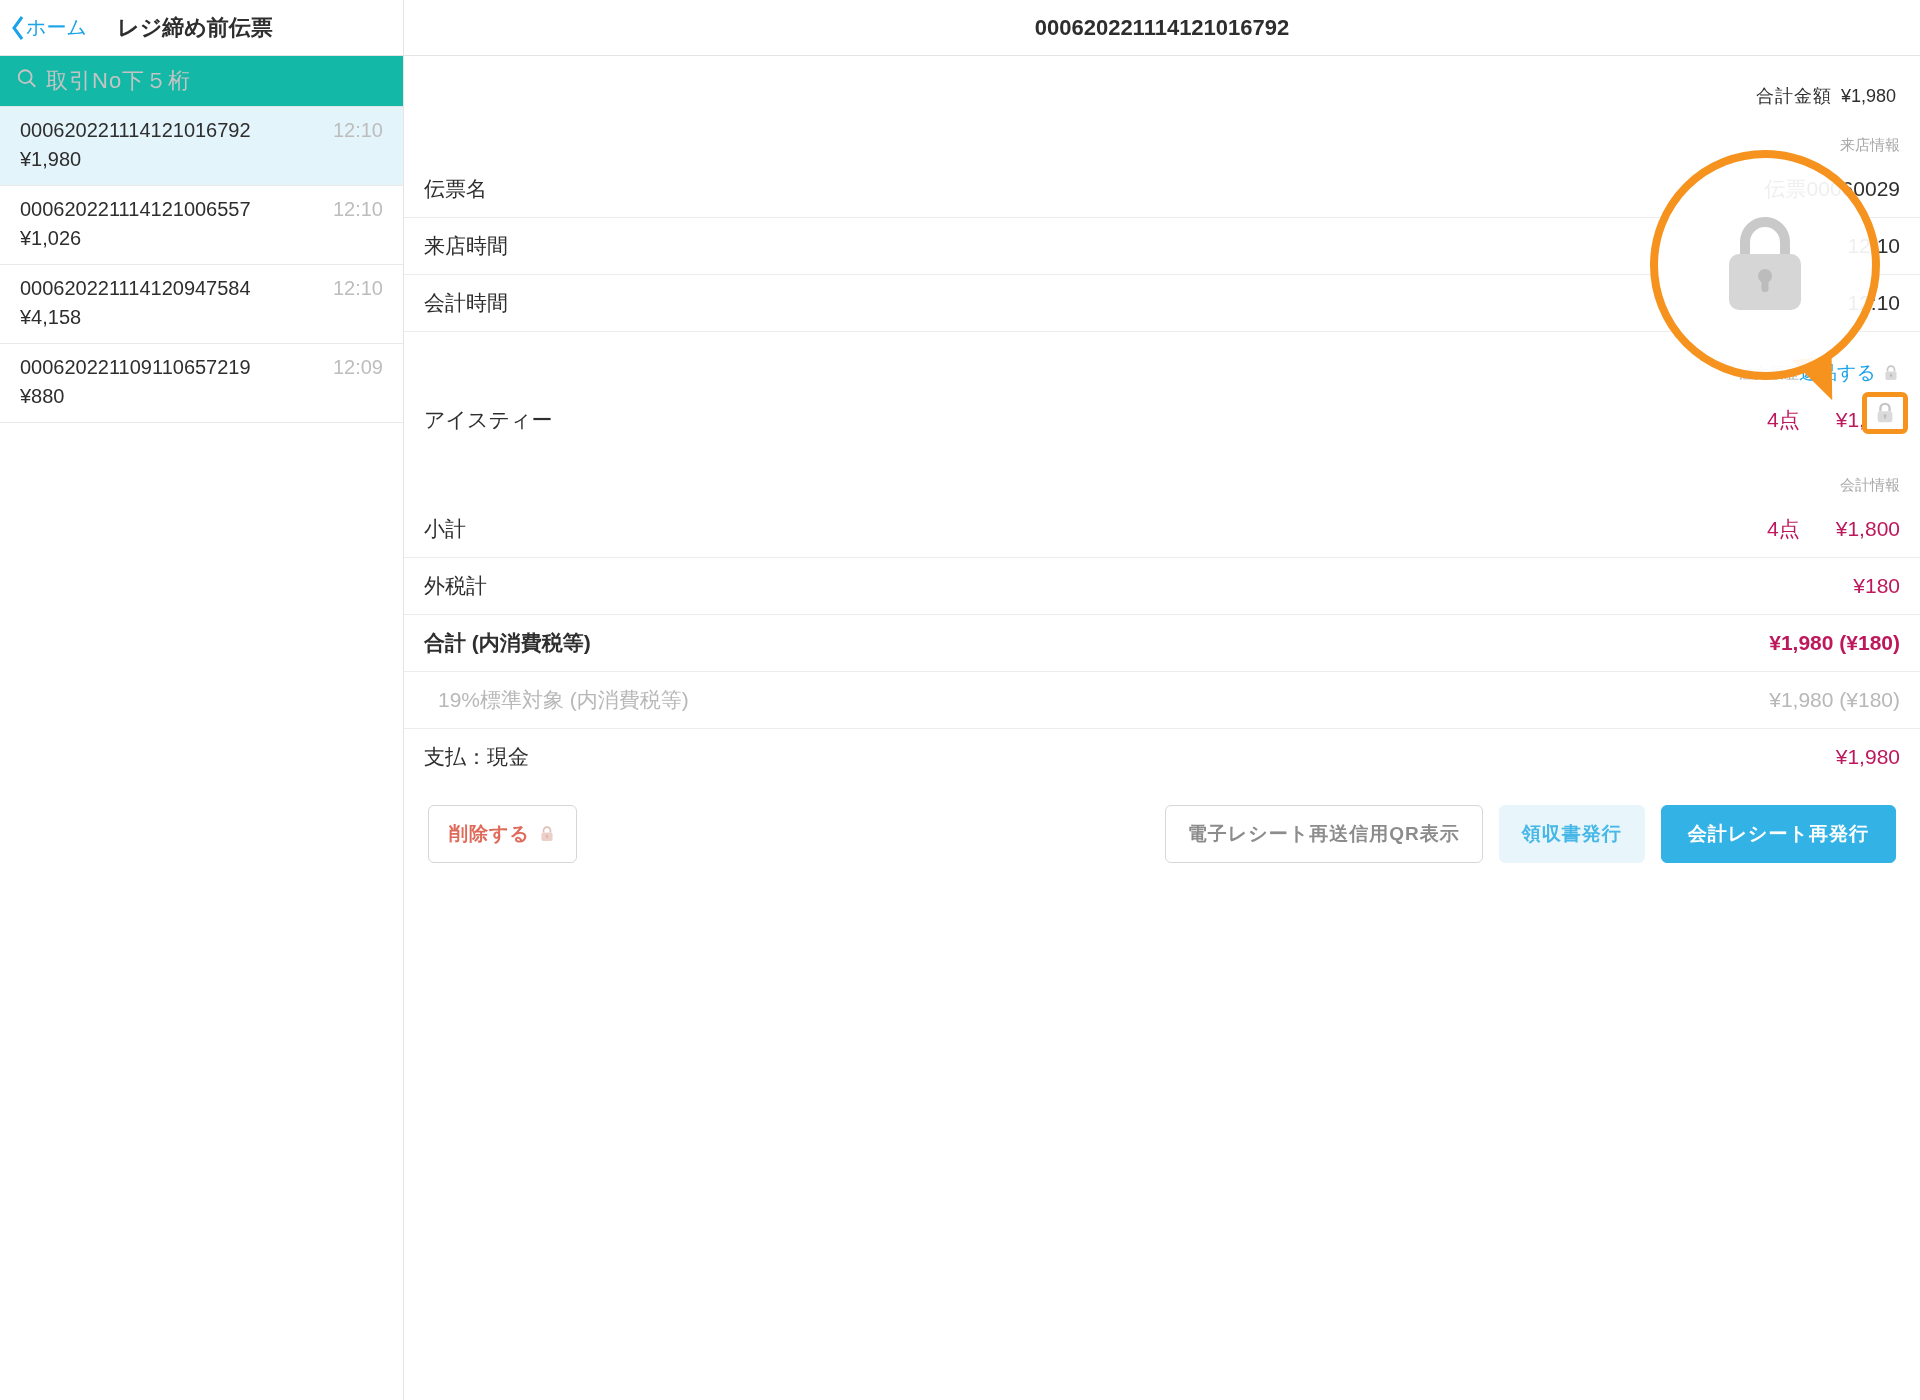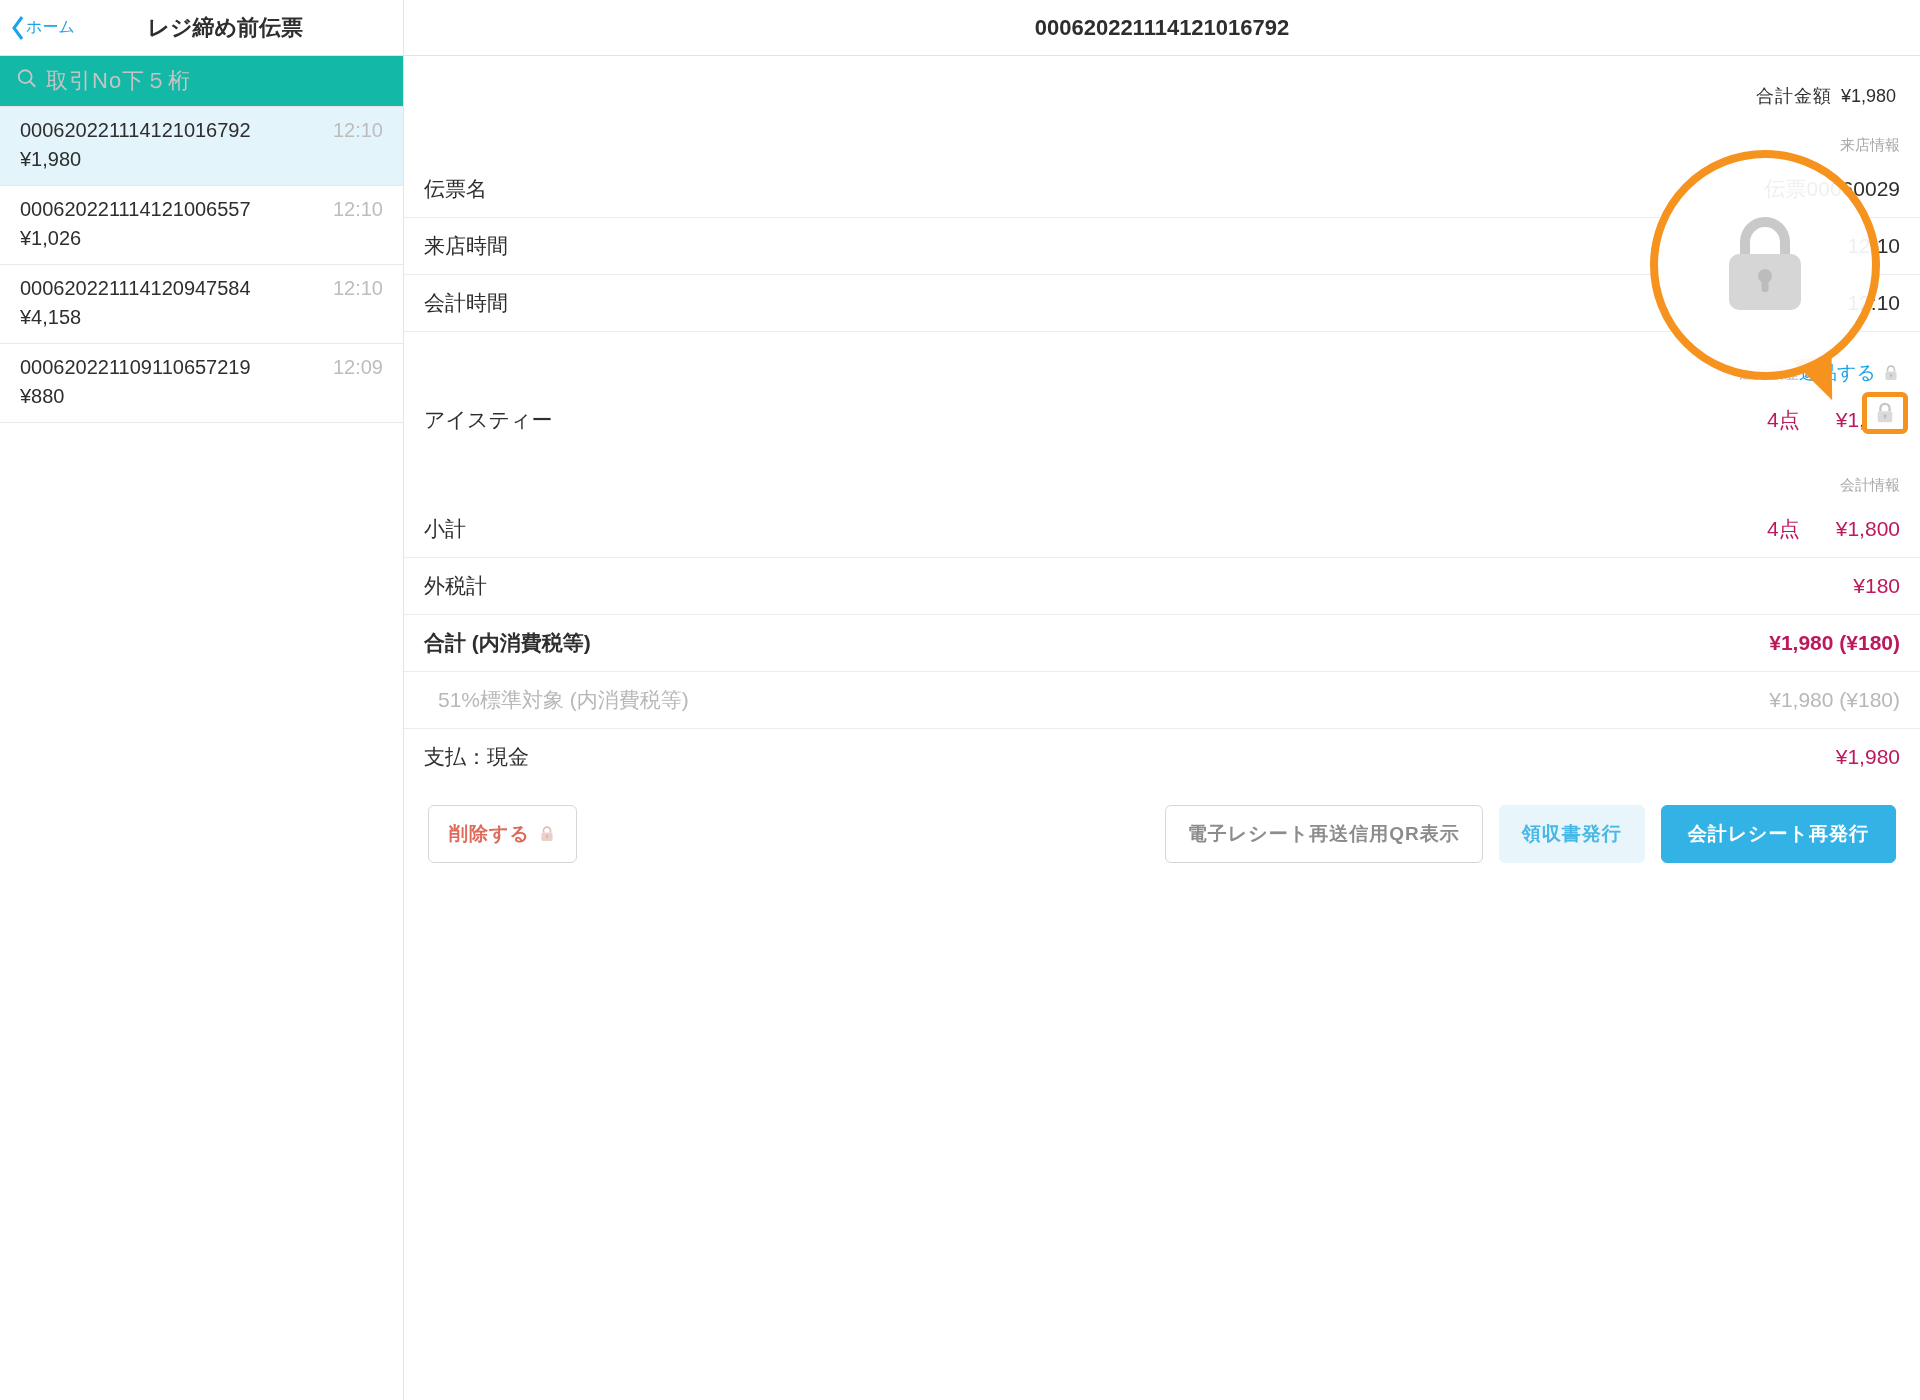--- a/index.html
+++ b/index.html
@@ -21,25 +21,25 @@
   }
   .left-header {
     height: 56px;
     display: flex;
     align-items: center;
     border-bottom: 1px solid #e4e4e4;
     padding: 0 10px;
   }
   .back-btn {
     display: flex; align-items: center;
-    color: #1aa3e8; font-size: 16px;
+    color: #1aa3e8; font-size: 20px;
     cursor: pointer; user-select: none;
   }
   .back-btn svg { width: 16px; height: 28px; stroke: #1aa3e8; stroke-width: 3; fill: none; }
-  .left-title { flex: 1; text-align: right; font-weight: 600; font-size: 22px; color:#2e2e2e; }
+  .left-title { flex: 1; text-align: center; font-weight: 600; font-size: 22px; color:#2e2e2e; }
   .left-title-spacer { width: 90px; }
   .search-wrap { position: relative; border-bottom: 1px solid #e4e4e4; }
   .search-icon { position: absolute; left: 16px; top: 50%; transform: translateY(-50%); color:#b9b9b9; }
   .search-icon svg { width:22px; height:22px; stroke:#c4c4c4; stroke-width:2; fill:none; }
   .search-input {
     width: 100%; height: 50px; border: none; outline: none;
     padding-left: 46px; font-size: 22px; color:#333;
     background:#14b8a6;
   }
   .search-input::placeholder { color:#c4c4c4; letter-spacing:1px; }
@@ -247,21 +247,21 @@
       </div>
       <div class="kv-row muted-v">
         <span class="k">外税計</span>
         <span class="v">¥180</span>
       </div>
       <div class="kv-row bold muted-v">
         <span class="k">合計 (内消費税等)</span>
         <span class="v">¥1,980 (¥180)</span>
       </div>
       <div class="kv-row muted indent">
-        <span class="k">51%標準対象 (内消費税等)</span>
+        <span class="k">19%標準対象 (内消費税等)</span>
         <span class="v">¥1,980 (¥180)</span>
       </div>
       <div class="kv-row muted-v last">
         <span class="k">支払：現金</span>
         <span class="v">¥1,980</span>
       </div>
 
       <div class="right-footer">
         <div class="btn btn-delete">
           <span>削除する</span>

